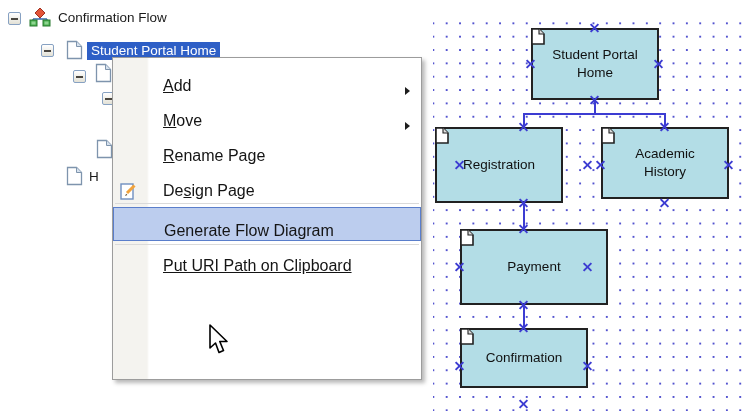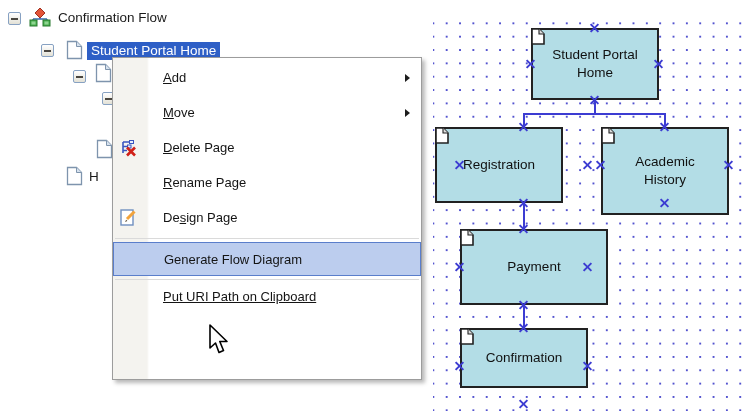--- a/index.html
+++ b/index.html
@@ -27,22 +27,22 @@
   }
   
   #context-menu{
     position:absolute;left:112px;top:57px;width:310px;height:323px;box-sizing:border-box;
     background:linear-gradient(to right,#f4f3ef 0px,#f4f3ef 34px,#ffffff 36px);
     border:1px solid #9c9c9c;
     box-shadow:3px 3px 4px rgba(0,0,0,0.28);
     z-index:20;padding-top:2px;
   }
   .mi{
-    height:35px;display:flex;align-items:center;box-sizing:border-box;
-    padding-left:5px;padding-right:1px;font-size:13px;color:#141414;
+    height:35px;display:flex;align-items:flex-end;box-sizing:border-box;
+    padding-left:5px;padding-right:1px;font-size:16px;color:#141414;
   }
   .mi.short{height:27px;text-decoration:underline;}
   .mi.hilite{
     background:#bccdee;border:1px solid #5a7ecb;
   }
   .mic{width:20px;height:18px;flex:0 0 20px;display:flex;align-items:center;justify-content:center;}
   .mlabel{margin-left:25px;white-space:nowrap;flex:1 1 auto;}
   .mlabel .u{text-decoration:underline;}
   .msep{height:1px;background:#dadada;margin:3px 2px;}
   .subarrow{
@@ -133,31 +133,20 @@
     <span class="mlabel"><span></span><span class="u">A</span><span>dd</span></span>
     <span class="subarrow"></span>
   </div>
 
   <div class="mi">
     <span class="mic"></span>
     <span class="mlabel"><span></span><span class="u">M</span><span>ove</span></span>
     <span class="subarrow"></span>
   </div>
 
-  <div class="mi">
-    <span class="mic">
-      <svg width="18" height="18" viewBox="0 0 18 18">
-        <path d="M4,3 V14 M4,3 H11 M4,7.5 H9 M4,11.5 H8" stroke="#3a55c0" stroke-width="1.6" fill="none"></path>
-        <rect x="10.5" y="1.5" width="4" height="3" fill="#e8eefc" stroke="#3a55c0"></rect>
-        <rect x="8.5" y="6" width="3.5" height="3" fill="#e8eefc" stroke="#3a55c0"></rect>
-        <path d="M8,8.5 L16,16.5 M16,8.5 L8,16.5" stroke="#d02018" stroke-width="2.6"></path>
-      </svg>
-    </span>
-    <span class="mlabel"><span></span><span class="u">D</span><span>elete Page</span></span>
-  </div>
 
   <div class="mi">
     <span class="mic"></span>
     <span class="mlabel"><span></span><span class="u">R</span><span>ename Page</span></span>
   </div>
 
   <div class="mi">
     <span class="mic">
       <svg width="17" height="17" viewBox="0 0 17 17">
         <rect x="1" y="1" width="12" height="15" fill="#ffffff" stroke="#6f8fc0" stroke-width="1.4"></rect>
@@ -207,21 +196,21 @@
 <div class="node" style="left:435px;top:127px;width:128px;height:76px">
   <span class="fold">
     <svg width="14" height="17" viewBox="0 0 14 17">
         <path d="M1,1 h7 l5,5 v10 h-12 z" fill="#ffffff" stroke="#222222" stroke-width="1.6"></path>
         <path d="M8,1 v5 h5" fill="#dddddd" stroke="#222222" stroke-width="1.1"></path>
       </svg>
   </span>
   <span class="nlabel">Registration</span>
 </div>
 
-<div class="node" style="left:601px;top:127px;width:128px;height:88px">
+<div class="node" style="left:601px;top:127px;width:128px;height:72px">
   <span class="fold">
     <svg width="14" height="17" viewBox="0 0 14 17">
         <path d="M1,1 h7 l5,5 v10 h-12 z" fill="#ffffff" stroke="#222222" stroke-width="1.6"></path>
         <path d="M8,1 v5 h5" fill="#dddddd" stroke="#222222" stroke-width="1.1"></path>
       </svg>
   </span>
   <span class="nlabel" style="width:80px">Academic History</span>
 </div>
 
 <div class="node" style="left:460px;top:229px;width:148px;height:76px">

